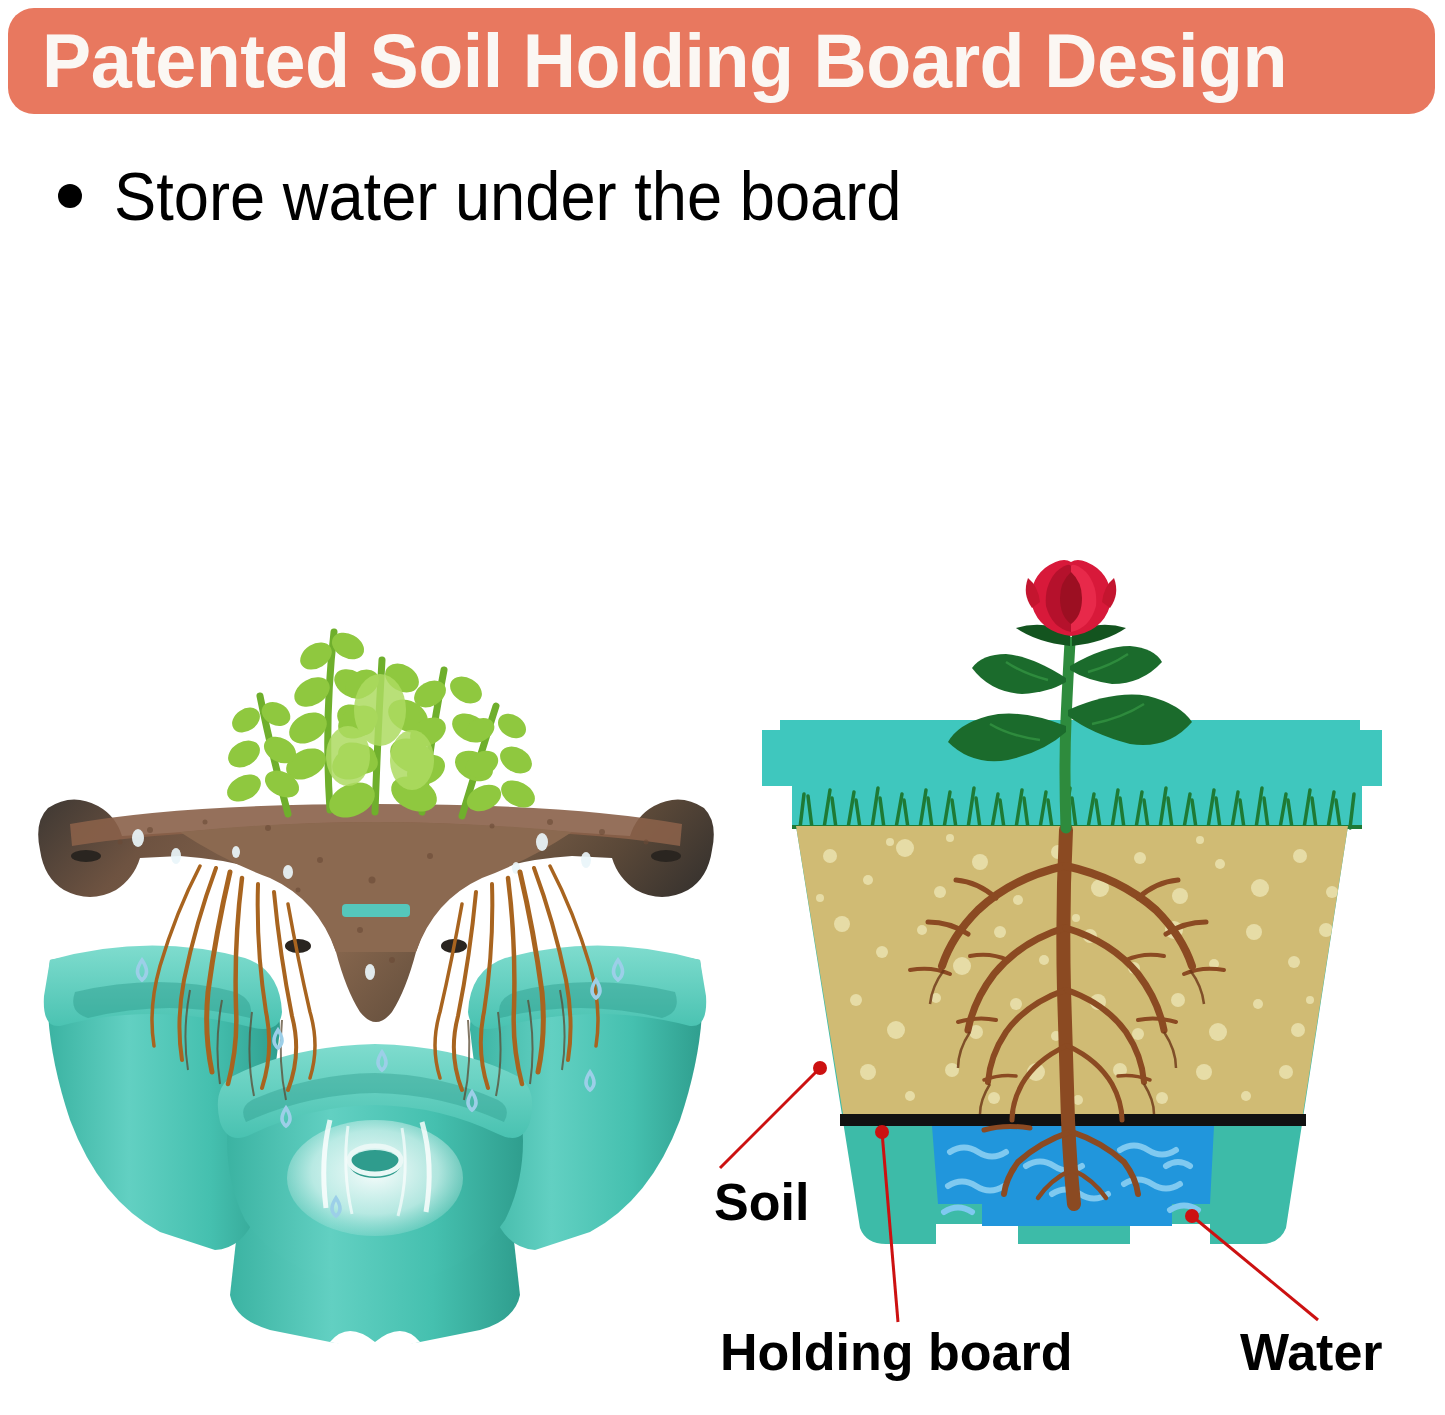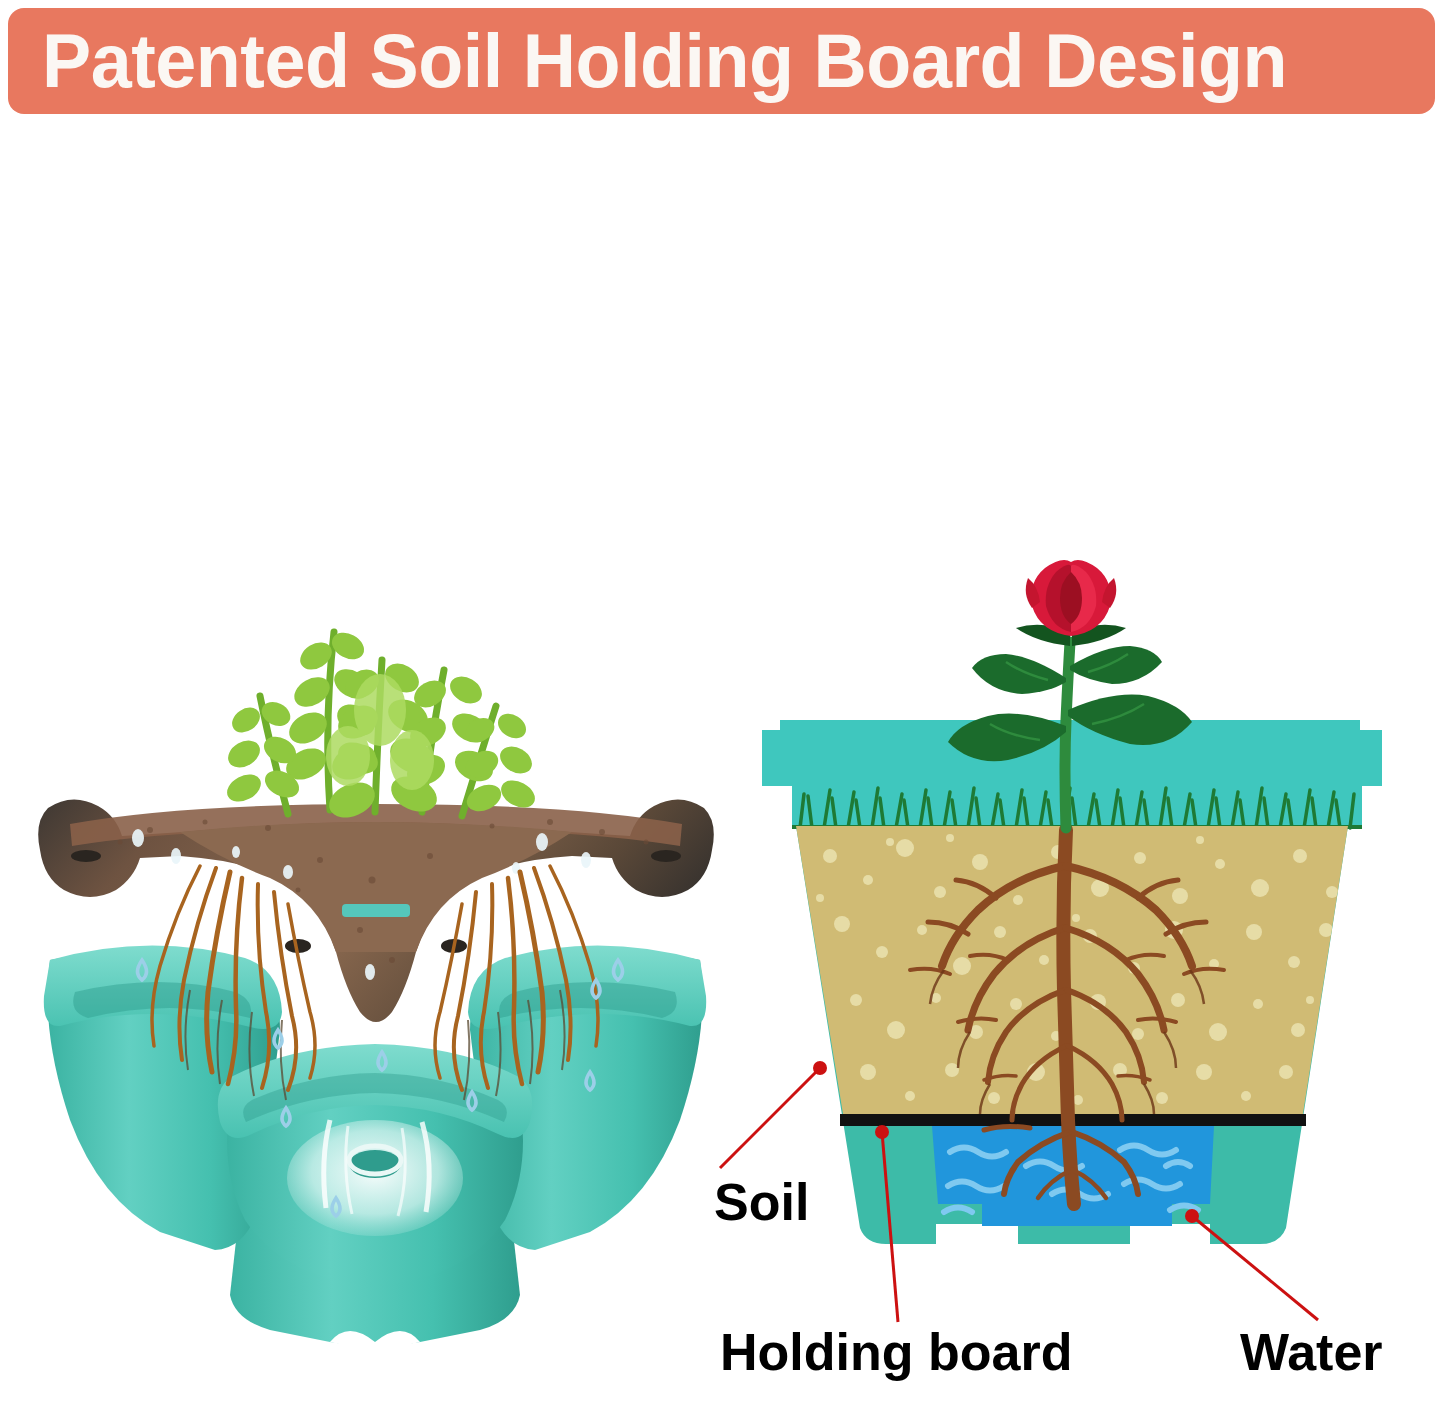--- a/index.html
+++ b/index.html
@@ -1,21 +1,21 @@
 <!DOCTYPE html>
 <html><head>
 <meta charset="utf-8">
 <style>
   html,body{margin:0;padding:0;background:#ffffff;}
   body{width:1445px;height:1415px;position:relative;overflow:hidden;
        font-family:"Liberation Sans","DejaVu Sans",sans-serif;}
 
   
   #banner{position:absolute;left:8px;top:8px;width:1427px;height:106px;
-          background:#E8785F;border-radius:16px;display:flex;align-items:center;}
+          background:#E8785F;border-radius:26px;display:flex;align-items:center;}
   #banner-title{color:#FBF7F3;font-weight:bold;font-size:76px;line-height:1;
                 letter-spacing:-0.5px;transform:scaleX(.97);transform-origin:left center;
                 margin-left:34px;white-space:nowrap;font-stretch:condensed;}
 
   
   #bullets{position:absolute;left:0;top:142px;width:1445px;}
   .bullet-row{position:relative;height:108px;display:flex;align-items:center;}
   .bullet-dot{width:24px;height:24px;border-radius:50%;background:#000;
               margin-left:58px;flex:0 0 auto;}
   .bullet-text{margin-left:32px;font-size:68px;color:#000;line-height:1;
@@ -35,20 +35,24 @@
 </style>
 </head>
 <body>
 
 <div id="banner">
   <div id="banner-title">Patented Soil Holding Board Design</div>
 </div>
 
 <div id="bullets">
 
+  <div class="bullet-row">
+    <div class="bullet-dot"></div>
+    <div class="bullet-text">Store water under the board</div>
+  </div>
 
 
 
 
 </div>
 
 <div id="figures">
 
   <div class="fig" id="fig-left">
     <svg width="690" height="820" viewBox="0 0 690 820" xmlns="http://www.w3.org/2000/svg">

